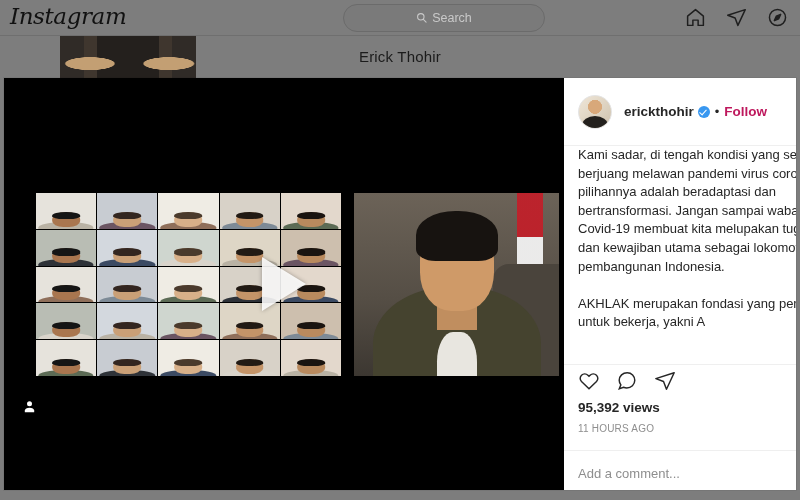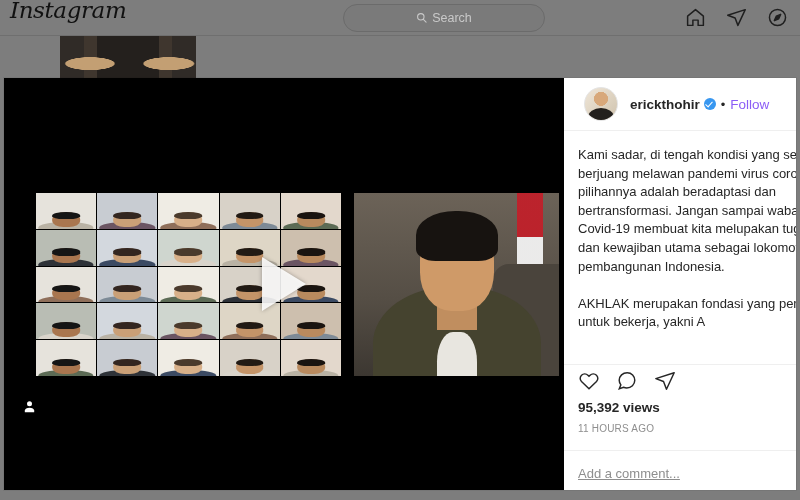--- a/index.html
+++ b/index.html
@@ -33,21 +33,21 @@
     font-size: 15px; color: #1b1b1b;
     letter-spacing: .2px;
   }
 
   
   .topbar {
     position: absolute; left: 0; top: 0;
     width: 800px; height: 35px;
     background: #7d7d7d;
     border-bottom: 1px solid #6f6f6f;
-    display: flex; 
+    display: flex; align-items: center;
     z-index: 40;
   }
   .ig-logo {
     margin-left: 10px;
     font-family: "DejaVu Serif", serif;
     font-style: italic;
     font-size: 23px;
     color: #111;
     letter-spacing: -.4px;
     line-height: 1;
@@ -179,23 +179,23 @@
     width: 0; height: 0;
     border-left: 44px solid rgba(255,255,255,.88);
     border-top: 27px solid transparent;
     border-bottom: 27px solid transparent;
     filter: drop-shadow(0 0 2px rgba(0,0,0,.35));
   }
   .tag-icon { position: absolute; left: 18px; bottom: 72px; }
 
   
   .post-header {
-    height: 53px;
+    height: 68px;
     display: flex; align-items: center;
-    padding: 0 20px;
+    padding: 0 14px;
     border-bottom: 1px solid #efefef;
     box-sizing: border-box;
   }
   .avatar {
     width: 32px; height: 32px; border-radius: 50%;
     flex: 0 0 32px;
     background: radial-gradient(circle at 50% 34%, #d8a87a 0 26%, rgba(216,168,122,0) 27%),
                 linear-gradient(135deg,#efe6d8 0%, #cfc3ae 100%);
     border: 1px solid #e4e4e4;
     position: relative; overflow: hidden;
@@ -212,21 +212,21 @@
     background: #3897f0; position: relative; flex: 0 0 12px;
   }
   .verified::after {
     content: ""; position: absolute;
     left: 3.4px; top: 2.4px;
     width: 3px; height: 6px;
     border: solid #fff; border-width: 0 1.6px 1.6px 0;
     transform: rotate(42deg);
   }
   .dot-sep { font-size: 13px; color: #262626; margin: 0 1px; }
-  .follow-link { font-size: 13.5px; font-weight: normal; color: #8b5cf6; cursor: pointer; }
+  .follow-link { font-size: 13.5px; font-weight: bold; color: #be185d; cursor: pointer; }
 
   
   .caption-area {
     position: absolute; left: 0; top: 54px;
     width: 232px; height: 232px;
     overflow: hidden;
     padding: 14px 0 0 14px;
     box-sizing: border-box;
   }
   .caption-text {
@@ -254,30 +254,31 @@
   .timestamp {
     position: absolute; left: 14px; top: 345px;
     font-size: 10px; color: #8e8e8e; letter-spacing: .2px;
   }
   .comment-sep {
     position: absolute; left: 0; top: 372px;
     width: 232px; height: 1px; background: #efefef;
   }
   .add-comment {
     position: absolute; left: 14px; top: 388px;
-    font-size: 13px; color: #8e8e8e; text-decoration: underline;
+    font-size: 13px; color: #8e8e8e;
   }
 </style>
 </head>
 <body>
 
 <div id="app">
 
   <div class="bg-layer">
     <div class="bg-profile-photo"></div>
+    <div class="bg-title">Erick Thohir</div>
   </div>
 
   <div class="topbar">
     <div class="ig-logo">Instagram</div>
 
     <div class="search-box">
       <span>
         <svg width="11" height="11" viewBox="0 0 24 24" fill="none" stroke="#c9c9c9" stroke-width="2.4">
           <circle cx="10.5" cy="10.5" r="7"></circle>
             <line x1="16" y1="16" x2="22" y2="22" stroke-linecap="round"></line>

